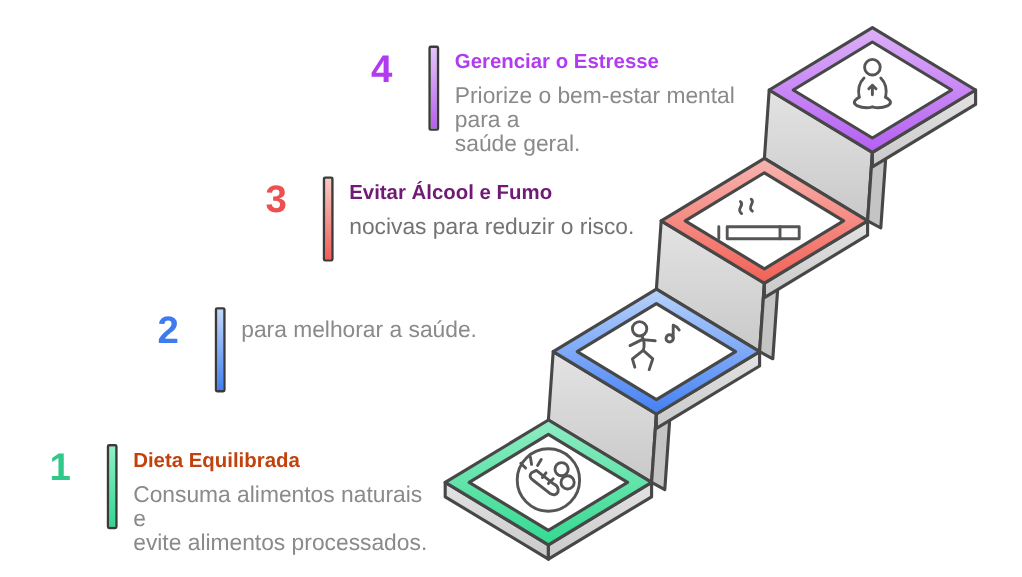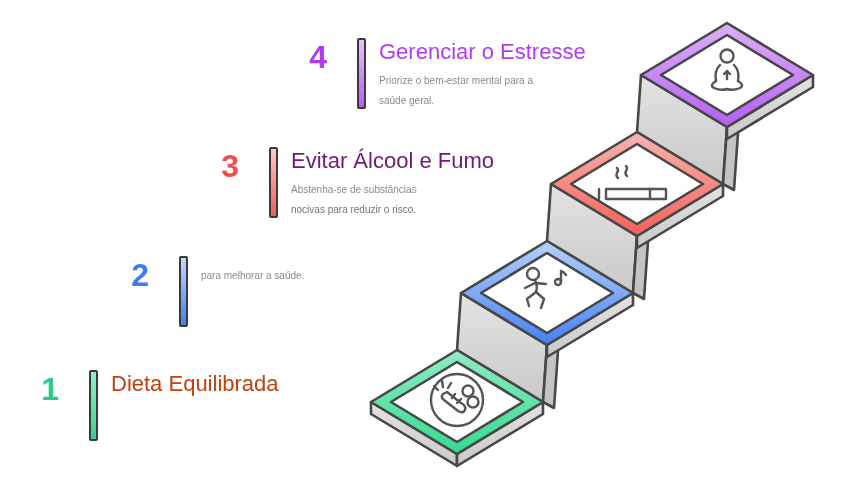--- a/index.html
+++ b/index.html
@@ -12,23 +12,23 @@
   .step-block{position:absolute;display:flex;align-items:flex-start;}
   .step-number{
     width:44px;text-align:right;font-size:32px;font-weight:bold;
     line-height:30px;margin-top:4px;letter-spacing:0;
   }
   .step-bar{
     width:5px;height:67px;margin-left:30px;margin-top:0;
     border:2px solid #3a3a3a;border-radius:2px;
   }
   .step-text{margin-left:13px;margin-top:2px;width:250px;}
-  .step-title{font-size:22px;font-weight:normal;line-height:23px;}
+  .step-title{font-size:17px;font-weight:bold;line-height:23px;}
   .step-desc{margin-top:8px;}
-  .step-desc div{font-size:10px;line-height:20px;}
+  .step-desc div{font-size:19px;line-height:20px;}
 </style>
 </head>
 <body>
 
 <svg id="stairs-svg" width="852" height="481" viewBox="0 0 852 481">
   <defs>
     <linearGradient id="grad-face" x1="0" y1="0" x2="0" y2="1">
       <stop offset="0" stop-color="#e3e3e3"></stop>
       <stop offset="1" stop-color="#c9c9c9"></stop>
     </linearGradient>
@@ -111,40 +111,43 @@
       <circle cx="16" cy="2" r="5.5"></circle>
     </g>
   </g>
 </svg>
 
 <div class="step-block" style="left:15px;top:370px;">
   <div class="step-number" style="color: rgb(48, 201, 138);">1</div>
   <div class="step-bar" style="background: linear-gradient(rgb(143, 240, 198), rgb(49, 214, 142));"></div>
   <div class="step-text">
     <div class="step-title" style="color: #c2410c;">Dieta Equilibrada</div>
+    <div class="step-desc">
+      <div style="color: rgb(138, 138, 138);">Consuma alimentos naturais e</div>
+      <div style="color: rgb(138, 138, 138);">evite alimentos processados.</div>
+    </div>
   </div>
 </div>
 
 <div class="step-block" style="left:105px;top:256px;">
   <div class="step-number" style="color: rgb(62, 123, 240);">2</div>
   <div class="step-bar" style="background: linear-gradient(rgb(195, 216, 251), rgb(65, 128, 242));"></div>
   <div class="step-text">
     <div class="step-desc">
       <div style="color: rgb(138, 138, 138);">para melhorar a saúde.</div>
     </div>
   </div>
 </div>
 
 <div class="step-block" style="left:195px;top:147px;">
   <div class="step-number" style="color: rgb(236, 80, 80);">3</div>
   <div class="step-bar" style="background: linear-gradient(rgb(248, 201, 197), rgb(238, 95, 88));"></div>
   <div class="step-text">
     <div class="step-title" style="color: #701a75;">Evitar Álcool e Fumo</div>
     <div class="step-desc">
-      <div style="color: rgb(138, 138, 138);">Abstenha-se de substâncias</div>
       <div style="color: #737373;">nocivas para reduzir o risco.</div>
     </div>
   </div>
 </div>
 
 <div class="step-block" style="left:283px;top:38px;">
   <div class="step-number" style="color: rgb(177, 59, 240);">4</div>
   <div class="step-bar" style="background: linear-gradient(rgb(229, 196, 250), rgb(185, 93, 240));"></div>
   <div class="step-text">
     <div class="step-title" style="color: rgb(177, 59, 240);">Gerenciar o Estresse</div>

